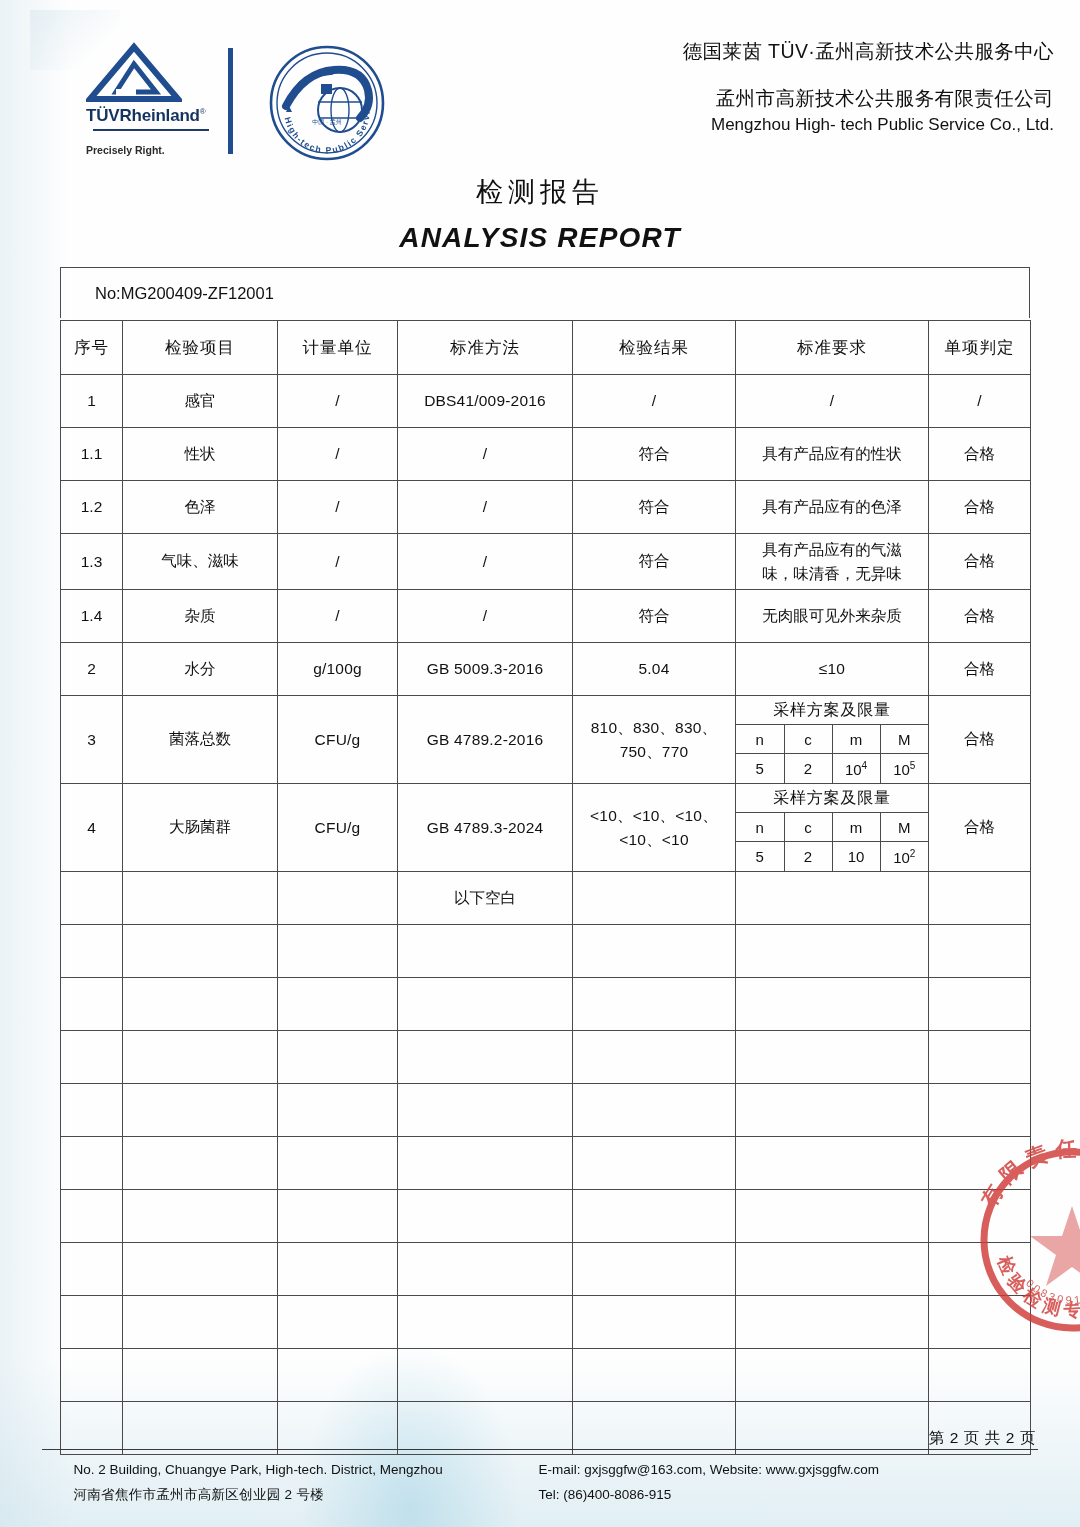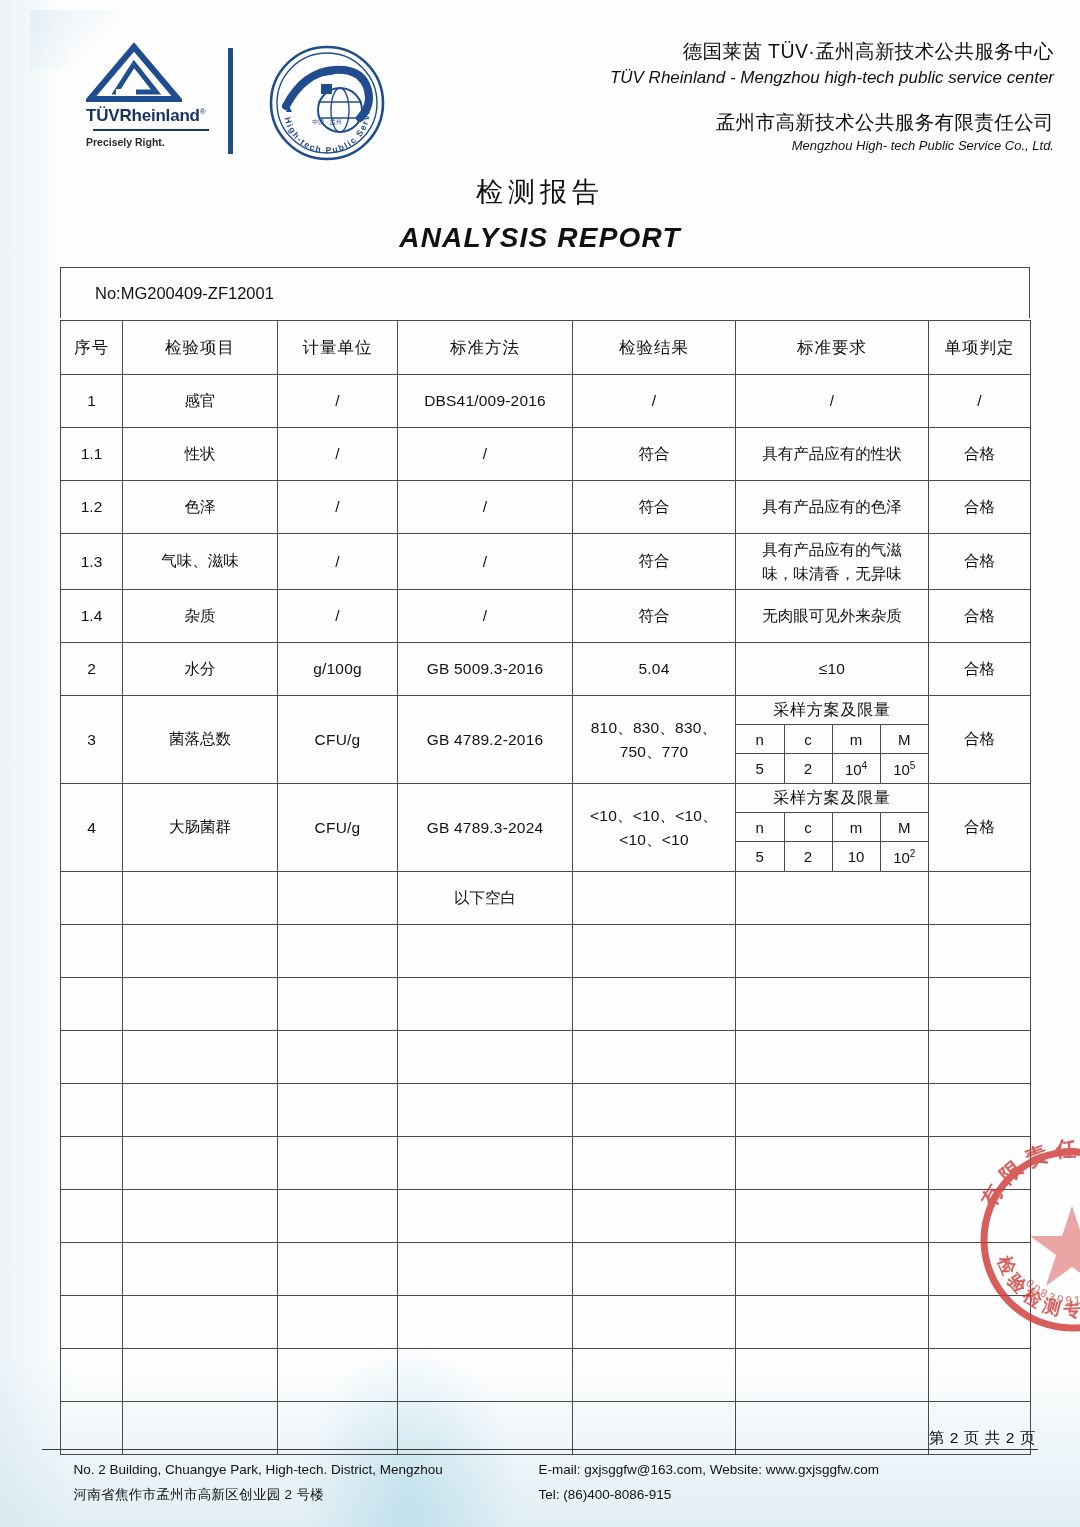--- a/index.html
+++ b/index.html
@@ -77,21 +77,21 @@
     vertical-align: super;
     font-weight: normal;
   }
   .tuv-rule {
     width: 116px; height: 1.5px; background: #1b3c6b;
     margin: 3px auto 0 auto;
   }
   .tuv-tag {
     font-size: 10.5px;
     color: #2b2b2b;
-    margin-top: 5px;
+    margin-top: 13px;
     font-weight: 600;
   }
   .divider-bar {
     position: absolute;
     left: 150px; top: 6px;
     width: 5px; height: 106px;
     background: #1f4d8f;
   }
   .seal-logo {
     position: absolute;
@@ -119,22 +119,21 @@
     margin-top: 1px;
   }
   .org-cn-2 {
     font-size: 19.5px;
     color: #111;
     letter-spacing: 0.4px;
     white-space: nowrap;
     margin-top: 20px;
   }
   .org-en-2 {
-    font-size: 13px;
-    font-style: italic;
+    font-size: 17px;
     color: #111;
     white-space: nowrap;
     margin-top: 1px;
   }
 
   
   .title-block {
     position: absolute;
     left: 0; top: 176px;
     width: 1080px;
@@ -332,21 +331,20 @@
           <path id="arcpath" d="M 16 66 A 43 43 0 0 0 102 66" fill="none"></path>
           <text font-family="'Liberation Sans',sans-serif" font-size="8.6" font-weight="bold" fill="#1f4d8f" letter-spacing="1.6">
             <textPath href="#arcpath" startOffset="6%">High-tech Public Service</textPath>
           </text>
         </svg>
       </div>
     </div>
 
     <div class="org-lines">
       <div class="org-cn-1">德国莱茵 TÜV·孟州高新技术公共服务中心</div>
-      <div class="org-en-1">TÜV Rheinland - Mengzhou high-tech public service center</div>
       <div class="org-cn-2">孟州市高新技术公共服务有限责任公司</div>
       <div class="org-en-2">Mengzhou High- tech Public Service Co., Ltd.</div>
     </div>
   </div>
 
   <div class="title-block">
     <div class="title-cn">检测报告</div>
     <div class="title-en">ANALYSIS REPORT</div>
   </div>
 

